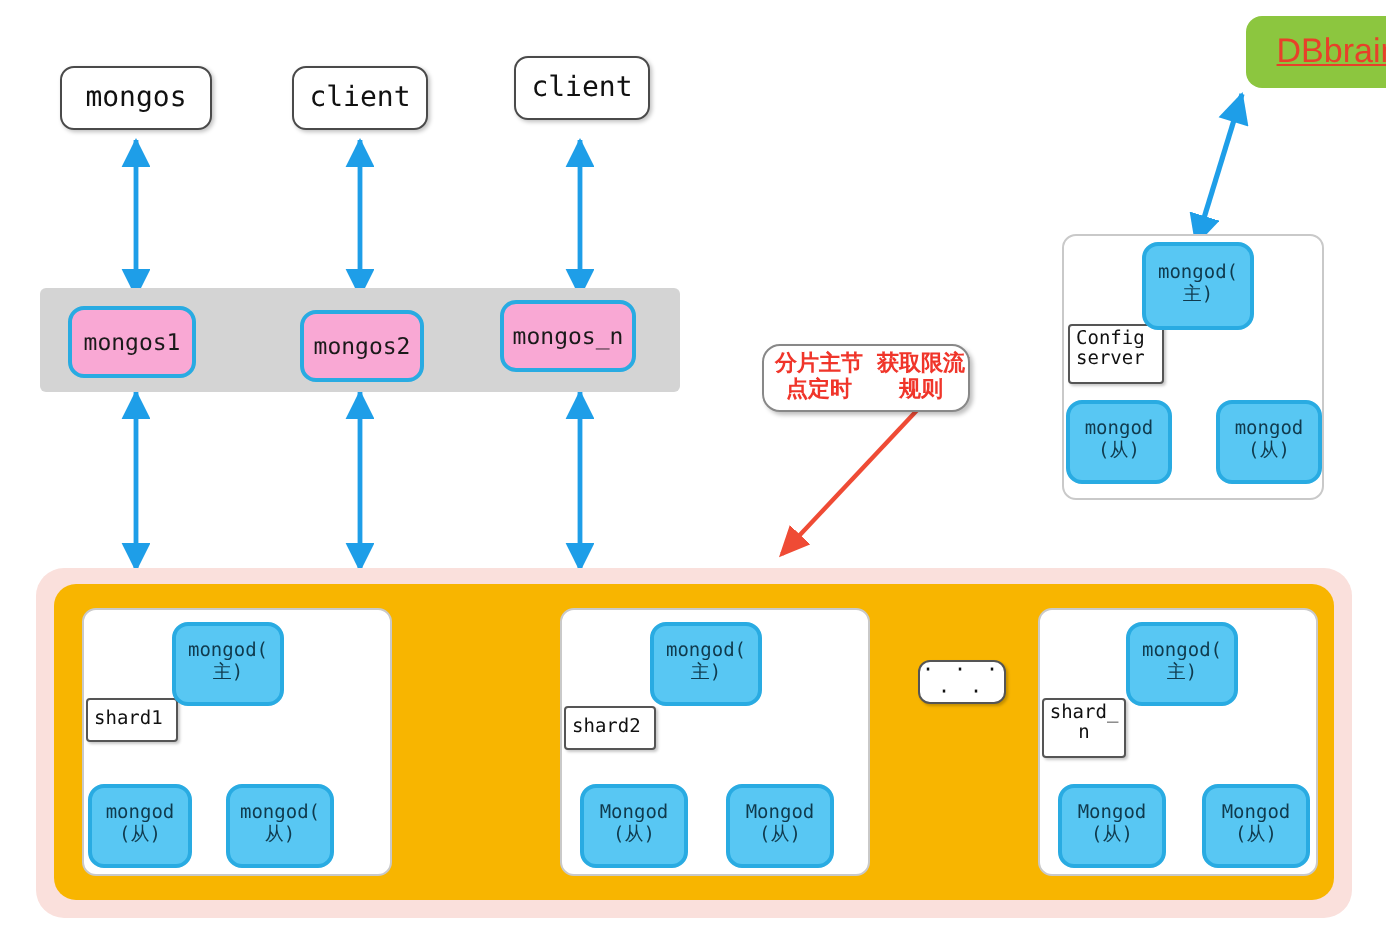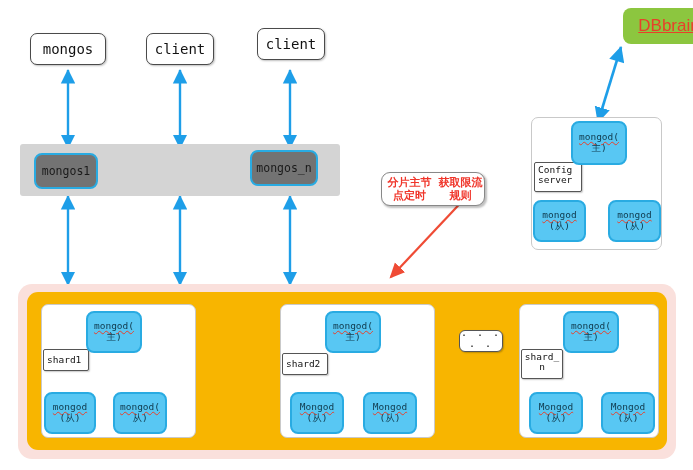--- a/index.html
+++ b/index.html
@@ -13,21 +13,21 @@
   
   .client-box{
     background:#ffffff;border:1.4px solid #4a4a4a;border-radius:7px;
     font-family:"DejaVu Sans Mono", monospace;font-size:14px;color:#111;
     box-shadow:1px 1px 2px rgba(0,0,0,.25);
   }
 
   
   .mongos-bar{background:#d4d4d4;border-radius:3px;}
   .mongos-box{
-    background:#737373;border:2px solid #29abe2;border-radius:8px;
+    background:#f9a8d4;border:2px solid #29abe2;border-radius:8px;
     font-family:"DejaVu Sans Mono", monospace;font-size:11.5px;color:#1a1a1a;
   }
 
   
   .dbbrain{
     background:#8cc63f;border-radius:8px;
     font-family:"Liberation Sans", sans-serif;font-size:17px;color:#e8402a;
     text-decoration:underline;text-decoration-color:#e8402a;
   }
 
@@ -49,21 +49,21 @@
 
   
   .panel{background:#ffffff;border:1px solid #c9c9c9;border-radius:7px;}
 
   
   .mongod{
     background:#58c7f3;border:2px solid #29abe2;border-radius:8px;
     font-family:"DejaVu Sans Mono", monospace;font-size:9.5px;color:#103a4d;
     line-height:1.15;
   }
-  .mongod .u{text-decoration:underline;text-decoration-color:#e8402a;
+  .mongod .u{text-decoration-color:#e8402a;
     text-decoration-style:wavy;}
 
   
   .pink-wrap{background:#fae0dc;border-radius:14px;}
   .orange-wrap{background:#f8b500;border-radius:11px;}
 
   .ellipsis{
     background:#ffffff;border:1.2px solid #555;border-radius:6px;
     font-family:"DejaVu Sans Mono", monospace;font-size:10px;color:#111;
     letter-spacing:2px;box-shadow:1px 1px 1.5px rgba(0,0,0,.22);
@@ -130,20 +130,23 @@
   </div>
   <div class="node client-box" style="left:257px;top:28px;width:68px;height:32px;">
     <span>client</span>
   </div>
 
   <div class="node mongos-bar" style="left:20px;top:144px;width:320px;height:52px;"></div>
 
   <div class="node mongos-box" style="left:34px;top:153px;width:64px;height:36px;">
     <span>mongos1</span>
   </div>
+  <div class="node mongos-box" style="left:150px;top:155px;width:62px;height:36px;">
+    <span>mongos2</span>
+  </div>
   <div class="node mongos-box" style="left:250px;top:150px;width:68px;height:36px;">
     <span>mongos_n</span>
   </div>
 
   <div class="node dbbrain" style="left:591px;top:8px;width:92px;height:36px;margin-left:32px;">
     <span>DBbrain</span>
   </div>
 
 
   <div class="node callout" style="left:381px;top:172px;width:104px;height:34px;flex-direction:row;">

